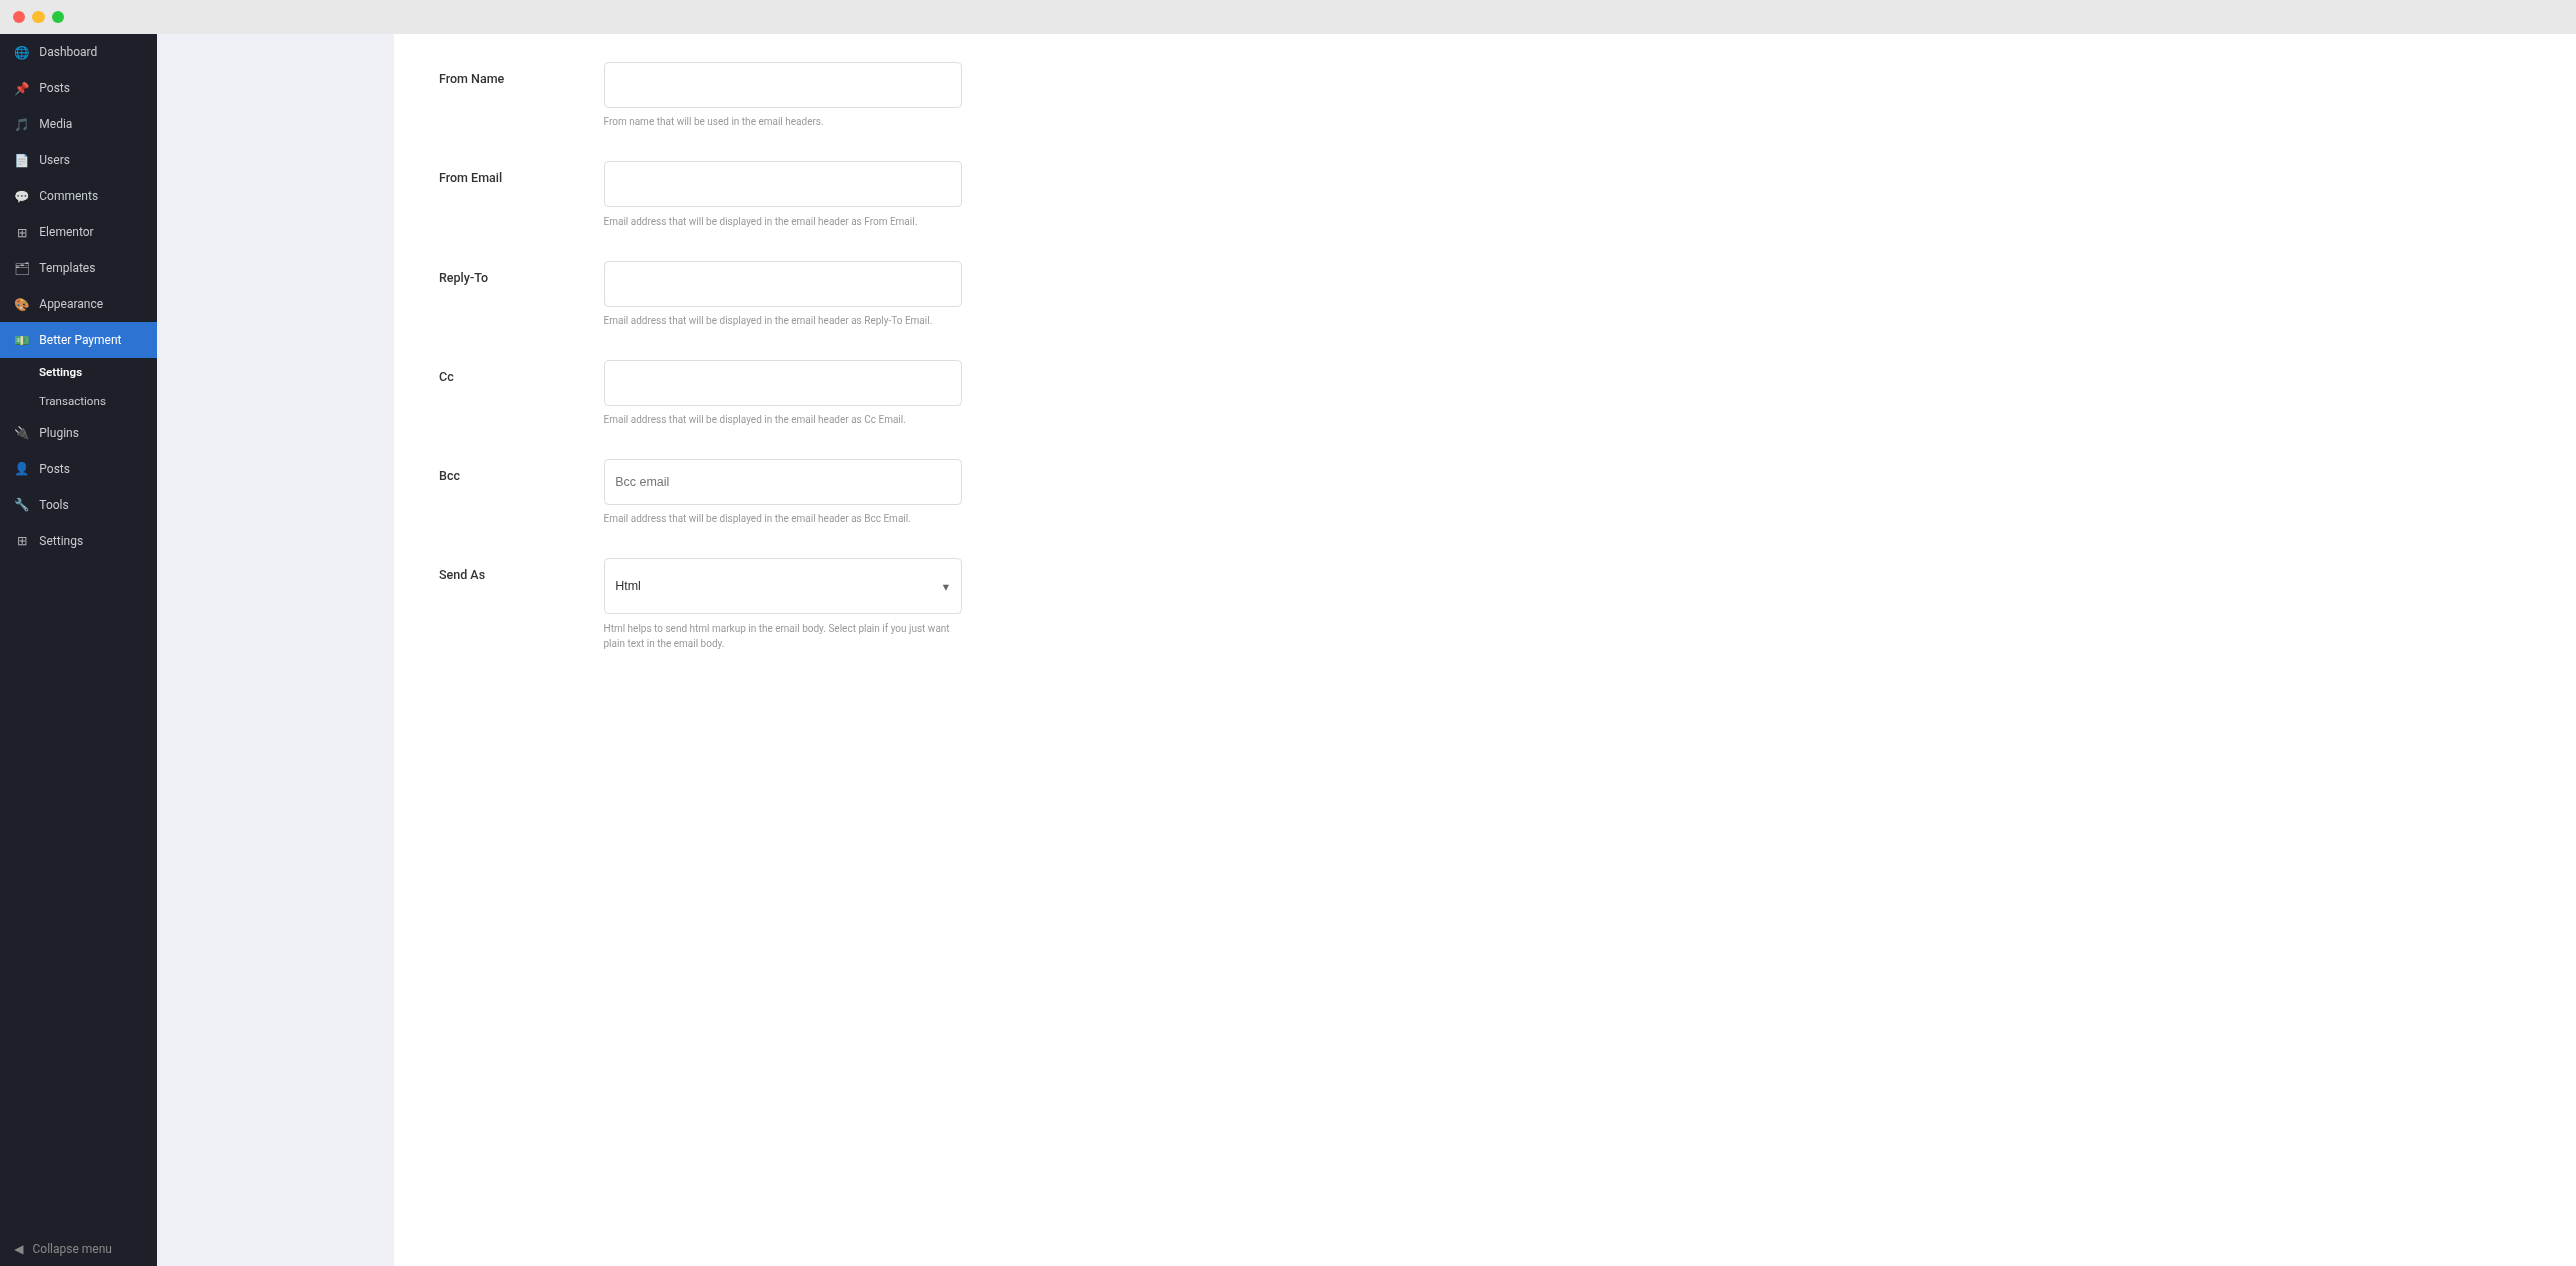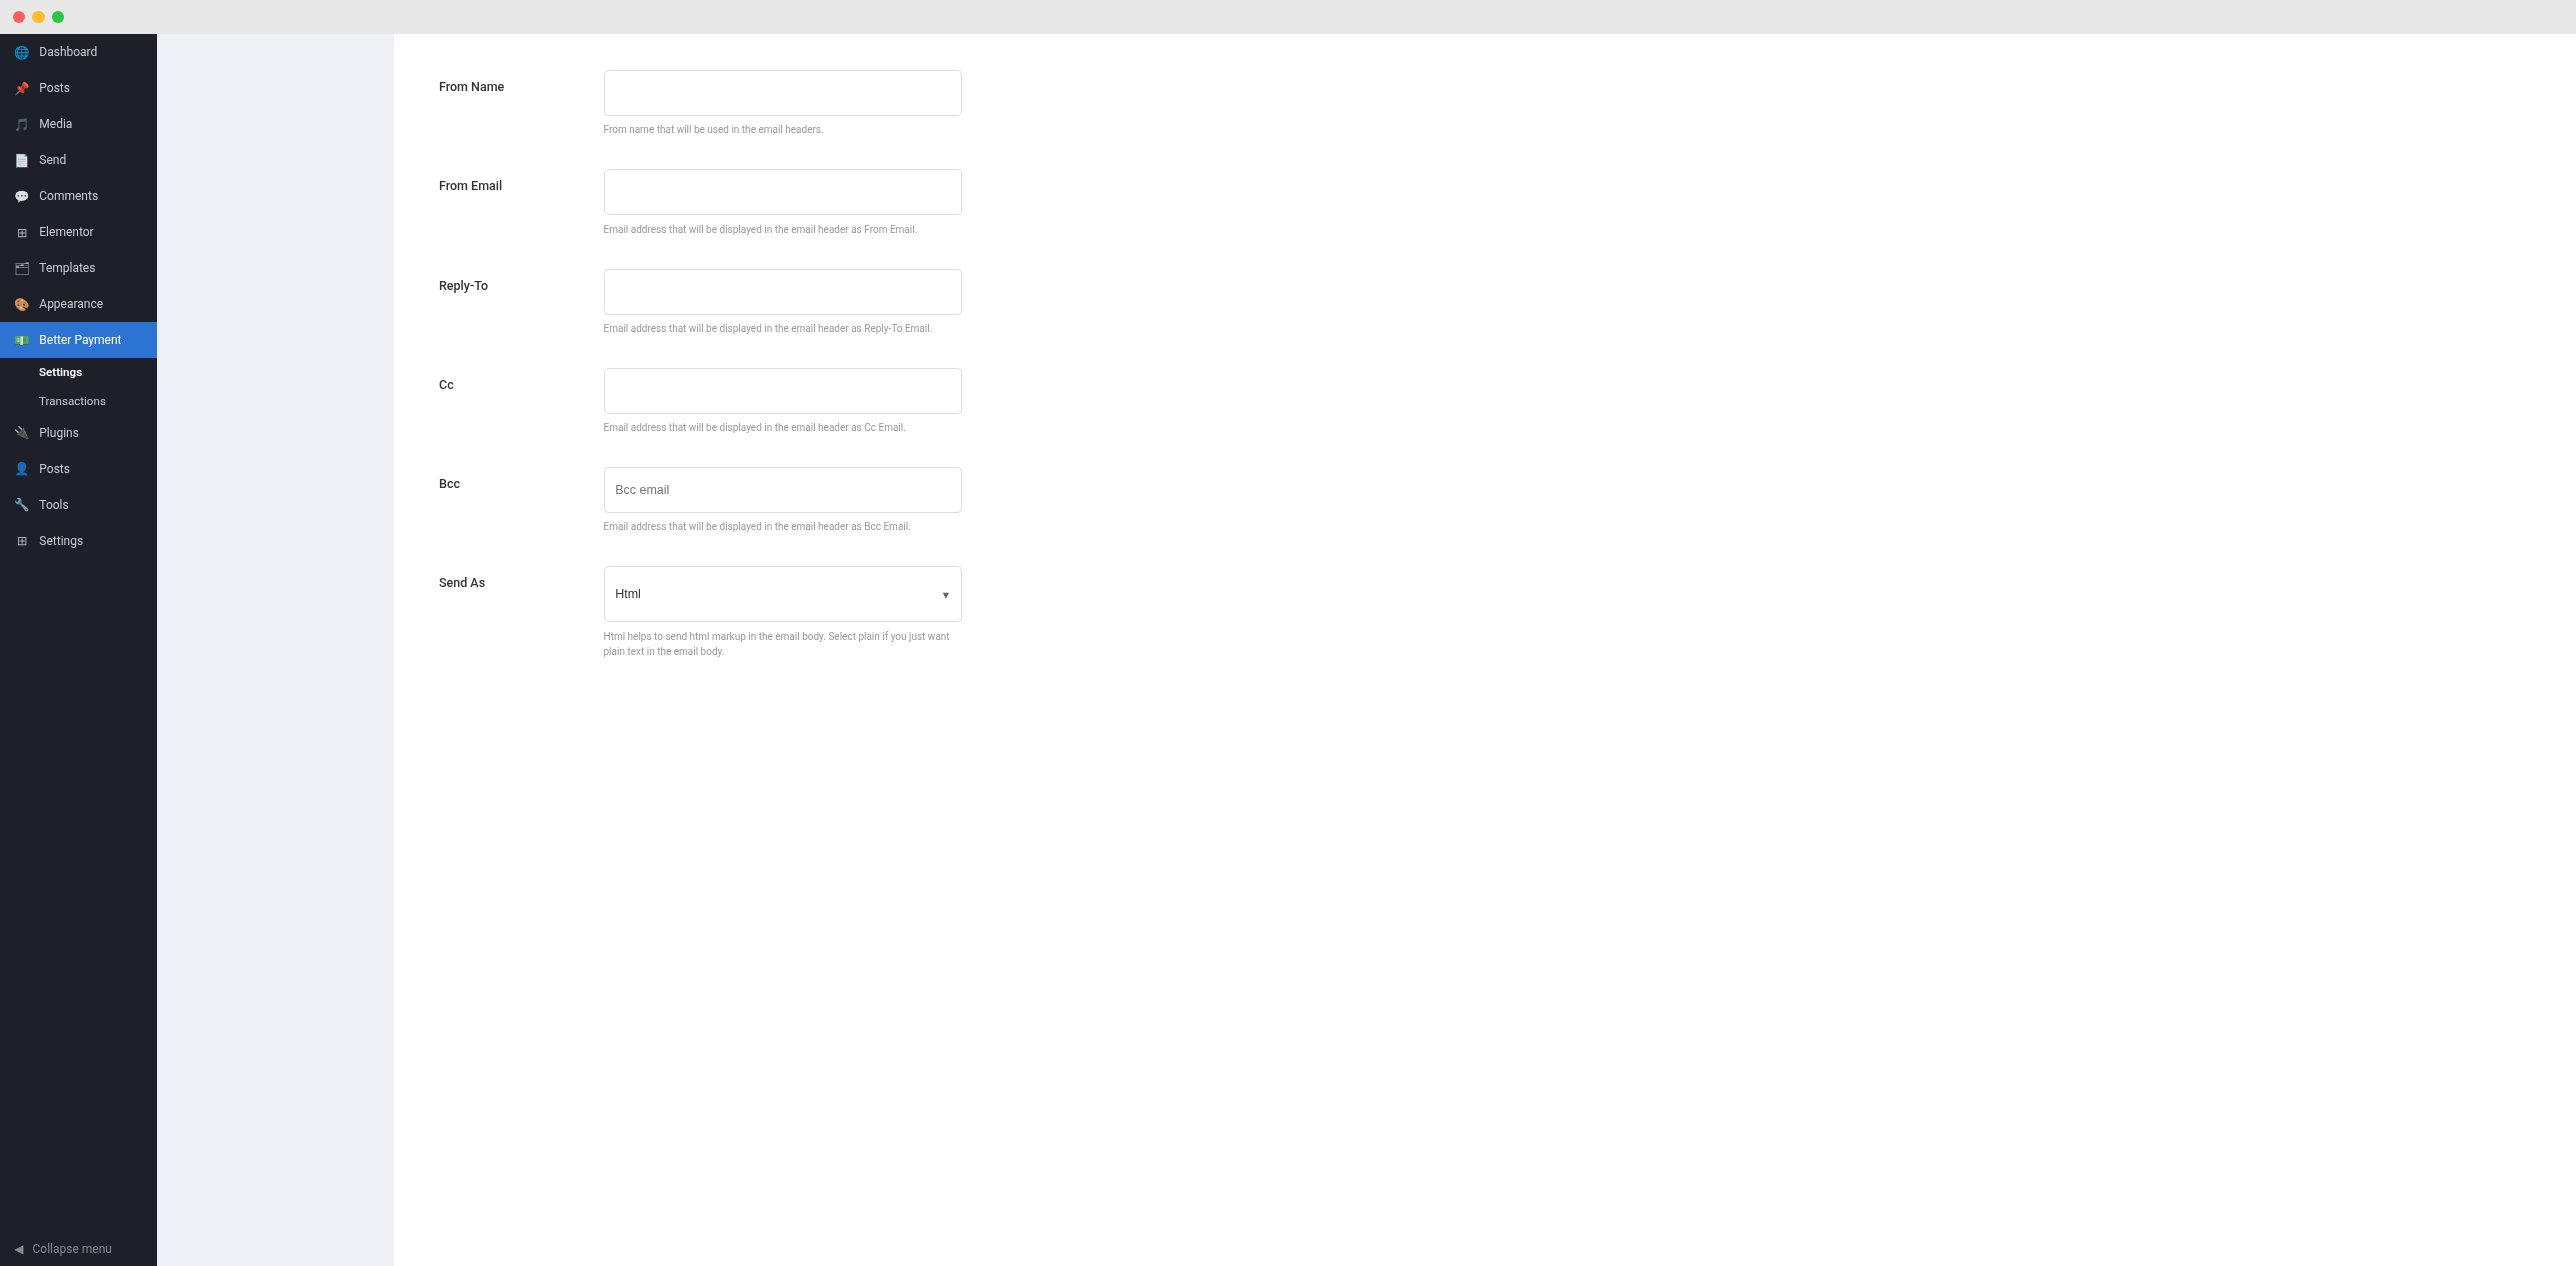--- a/index.html
+++ b/index.html
@@ -102,21 +102,21 @@
       background: #eef0f5;
       flex-shrink: 0;
       overflow-y: auto;
     }
 
     
     .main-content {
       flex: 1;
       background: #fff;
       overflow-y: auto;
-      padding: 36px 45px;
+      padding: 28px 45px;
     }
 
     
     .form-row {
       display: flex;
       align-items: flex-start;
       margin-bottom: 32px;
       gap: 21.5px;
     }
     .form-label {
@@ -198,21 +198,21 @@
       <span>Posts</span>
     </div>
 
     <div class="sidebar-item">
       <span class="icon">🎵</span>
       <span>Media</span>
     </div>
 
     <div class="sidebar-item">
       <span class="icon">📄</span>
-      <span>Send</span>
+      <span>Users</span>
     </div>
 
     <div class="sidebar-item">
       <span class="icon">💬</span>
       <span>Comments</span>
     </div>
 
     <div class="sidebar-item">
       <span class="icon">⊞</span>
       <span>Elementor</span>

